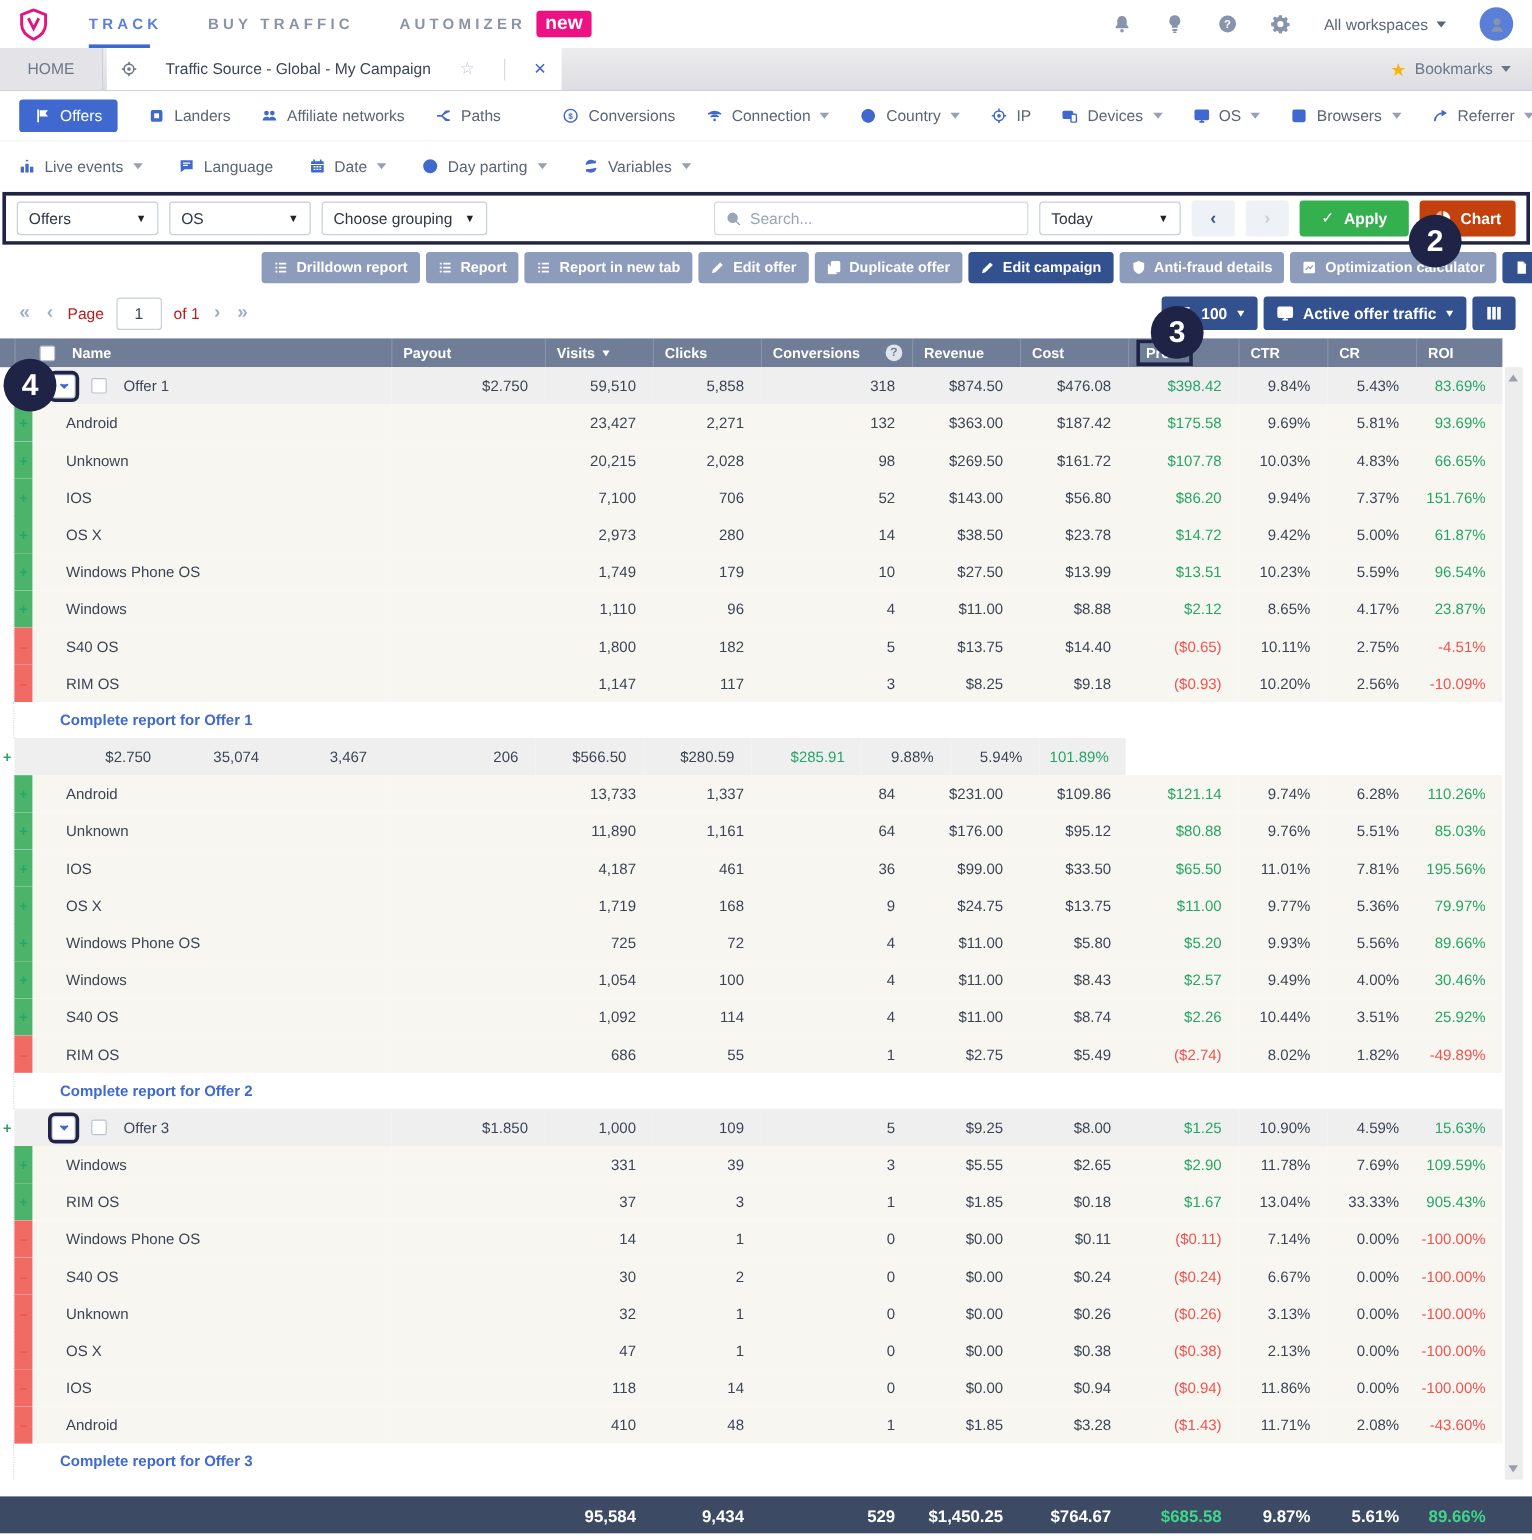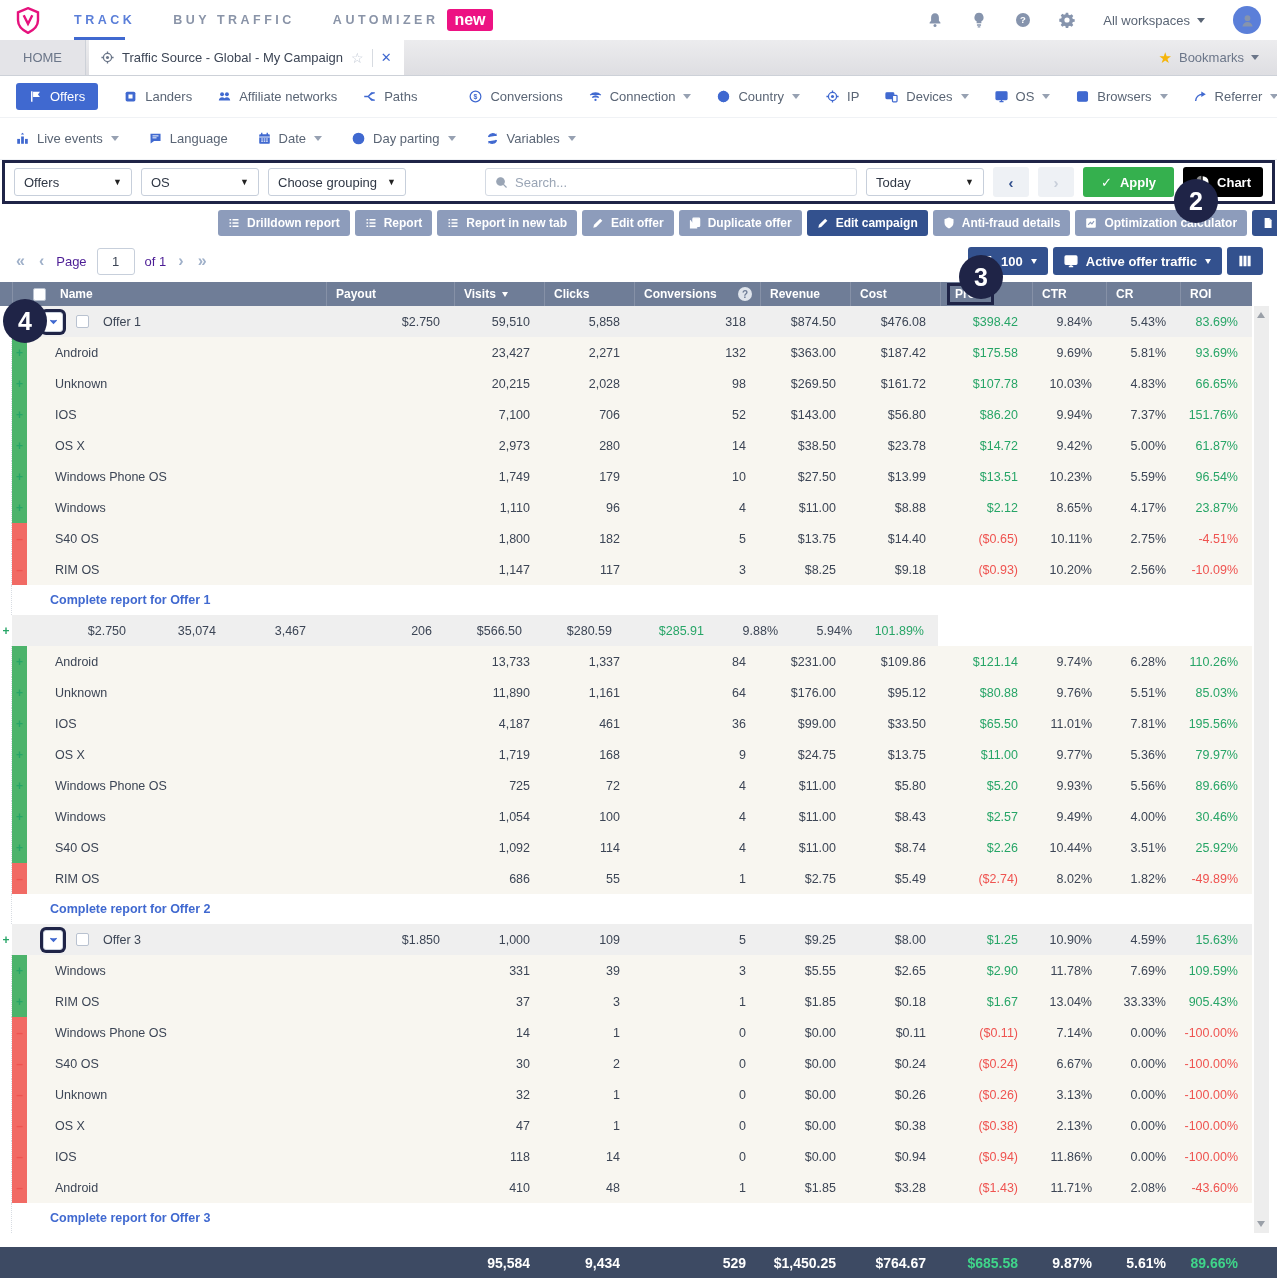--- a/index.html
+++ b/index.html
@@ -18,21 +18,21 @@
 .topbar-right{margin-left:auto;display:flex;align-items:center;gap:28px;color:#8694ad}
 .top-icon svg{width:16px;height:16px}
 .workspaces{color:#5a6575;display:flex;align-items:center;gap:7px;font-size:13px}
 .avatar{width:28px;height:28px;border-radius:50%;background:#5b7fd9;display:flex;align-items:center;justify-content:center}
 .avatar svg{width:17px;height:17px}
 .caret{width:0;height:0;border-left:4px solid transparent;border-right:4px solid transparent;border-top:5px solid #97a1b2;flex:none}
 
 
 .tabbar{height:36px;background:linear-gradient(#ececee,#dedee2);display:flex;align-items:stretch;border-bottom:1px solid #cdd1d8}
 .tab-home{width:86px;display:flex;align-items:center;justify-content:center;background:#e4e4e8;border-right:1px solid #cdd1d8;color:#6b7689}
-.tab-active{background:#fff;display:flex;align-items:center;gap:8px;padding:0 12px;color:#3c4555;margin-left:3px}
+.tab-active{background:#fff;display:flex;align-items:center;gap:24px;padding:0 12px;color:#3c4555;margin-left:3px}
 .tab-active .ticon{color:#6b7689}
 .tab-star{color:#c0c8d4;font-size:14px}
 .tab-sep{width:1px;height:18px;background:#d7dbe1}
 .tab-close{color:#4069d0;font-weight:bold}
 .bookmarks{margin-left:auto;display:flex;align-items:center;gap:7px;padding-right:18px;color:#6b7689}
 .bm-star{color:#f5b50a;font-size:15px}
 
 
 .frow{display:flex;align-items:center;background:#fff;padding:0 16px;border-bottom:1px solid #f0f2f5}
 .frow1{height:42px;gap:26px}
@@ -40,40 +40,40 @@
 .ftab{display:flex;align-items:center;gap:8px;color:#5a6575;cursor:pointer;white-space:nowrap}
 .ftab .icon{color:#4069d0}
 .ftab.active{background:#4069d0;color:#fff;padding:6px 13px;border-radius:3px}
 .ftab.active .icon{color:#fff}
 .fdivider{width:1px;height:24px;background:#e0e4ea}
 
 
 .groupbar{margin:0 2px;border:3px solid #1f2447;background:#fff;height:44px;display:flex;align-items:center;gap:9px;padding:0 9px}
 .fselect{height:28px;min-width:118px;border:1px solid #c7cfdb;border-radius:3px;background:#fff;display:flex;align-items:center;justify-content:space-between;padding:0 9px;color:#2f3745;gap:10px;cursor:pointer}
 .varrow{font-size:9px;color:#222}
-.searchbox{margin-left:auto;width:372px;height:28px;border:1px solid #d4dae3;border-radius:3px;display:flex;align-items:center;padding:0 9px;gap:7px;color:#9aa5b5}
+.searchbox{margin-left:auto;width:262px;height:28px;border:1px solid #d4dae3;border-radius:3px;display:flex;align-items:center;padding:0 9px;gap:7px;color:#9aa5b5}
 .searchbox input{border:none;outline:none;flex:1;font-size:13px;color:#3c4555;font-family:inherit;background:transparent}
 .searchbox input::placeholder{color:#9aa5b5}
 .navbtn{width:36px;height:30px;background:#eef1f5;border-radius:3px;display:flex;align-items:center;justify-content:center;font-weight:bold;font-size:15px}
 .navbtn.prev{color:#33518e}
 .navbtn.next{color:#c8cfda}
 .btn-apply{height:30px;background:#35b04e;color:#fff;border-radius:3px;display:flex;align-items:center;gap:8px;padding:0 18px;font-weight:bold}
-.btn-chart{height:30px;background:#000000;color:#fff;border-radius:3px;display:flex;align-items:center;gap:8px;padding:0 12px;font-weight:bold}
+.btn-chart{height:30px;background:#c2410c;color:#fff;border-radius:3px;display:flex;align-items:center;gap:8px;padding:0 12px;font-weight:bold}
 .btn-chart .icon svg{width:14px;height:14px}
 
 
 .actionrow{display:flex;align-items:center;gap:5px;padding:6px 14px 4px 218px;background:#fff}
 .abtn{height:26px;background:#8d9cbb;color:#fff;border-radius:3px;display:flex;align-items:center;gap:7px;padding:0 10px;font-size:12px;font-weight:bold;white-space:nowrap}
 .abtn.primary{background:#33518e}
 .abtn .icon svg{width:12px;height:12px}
 
 
 .pagerow{height:42px;display:flex;align-items:center;padding:0 14px;gap:10px;background:#fff}
 .pager-arrow{color:#9fb0c9;font-size:16px;font-weight:bold;padding:0 2px}
-.page-label{color:#4c1d95}
+.page-label{color:#b91c1c}
 .page-input{width:38px;height:27px;border:1px solid #c7cfdb;border-radius:3px;text-align:center;font-size:13px;color:#3c4555;font-family:inherit}
 .pagerow-right{margin-left:auto;display:flex;gap:5px}
 .ctrlbtn{height:28px;background:#33518e;color:#fff;border-radius:3px;display:flex;align-items:center;gap:8px;padding:0 11px;font-weight:bold;font-size:13px}
 .ctrlbtn .caret{border-top-color:#fff;border-left-width:3.5px;border-right-width:3.5px}
 .ctrlbtn .icon svg{width:14px;height:14px}
 
 
 #tableArea{position:relative;width:1252px}
 .trow{display:flex;height:31px;align-items:stretch}
 .cell{display:flex;align-items:center;font-size:12.5px}

